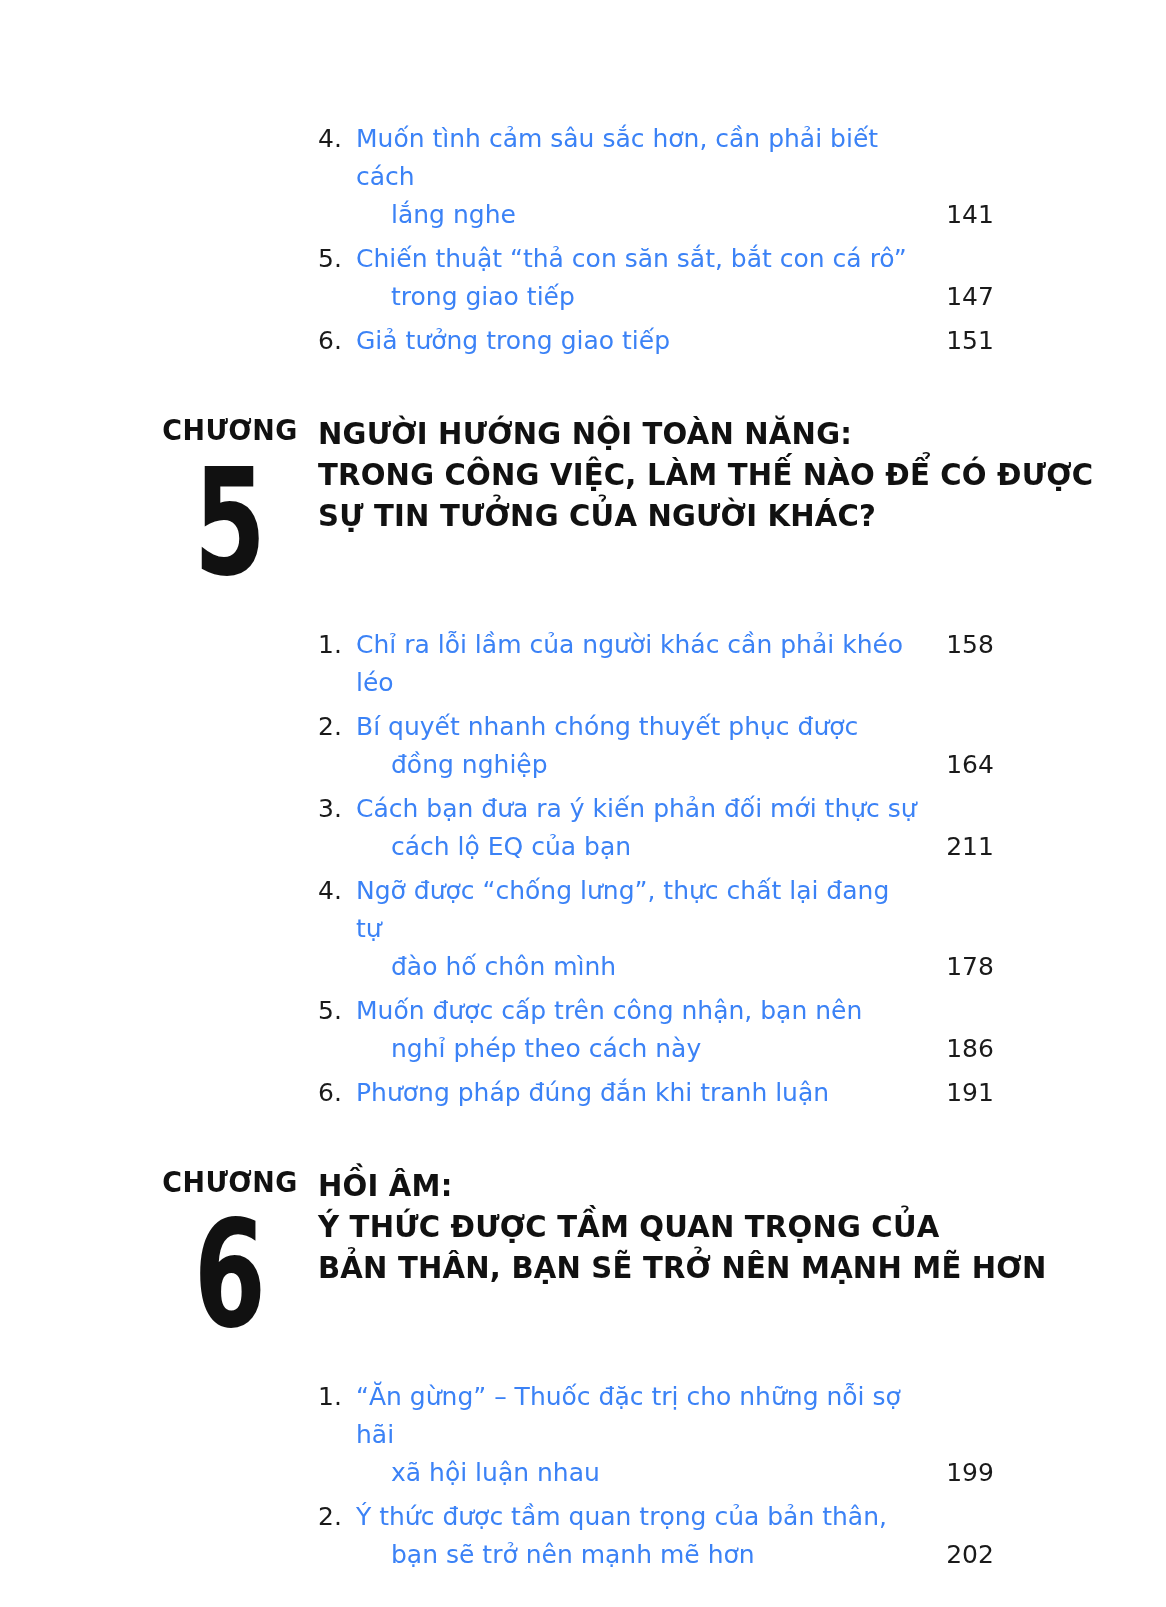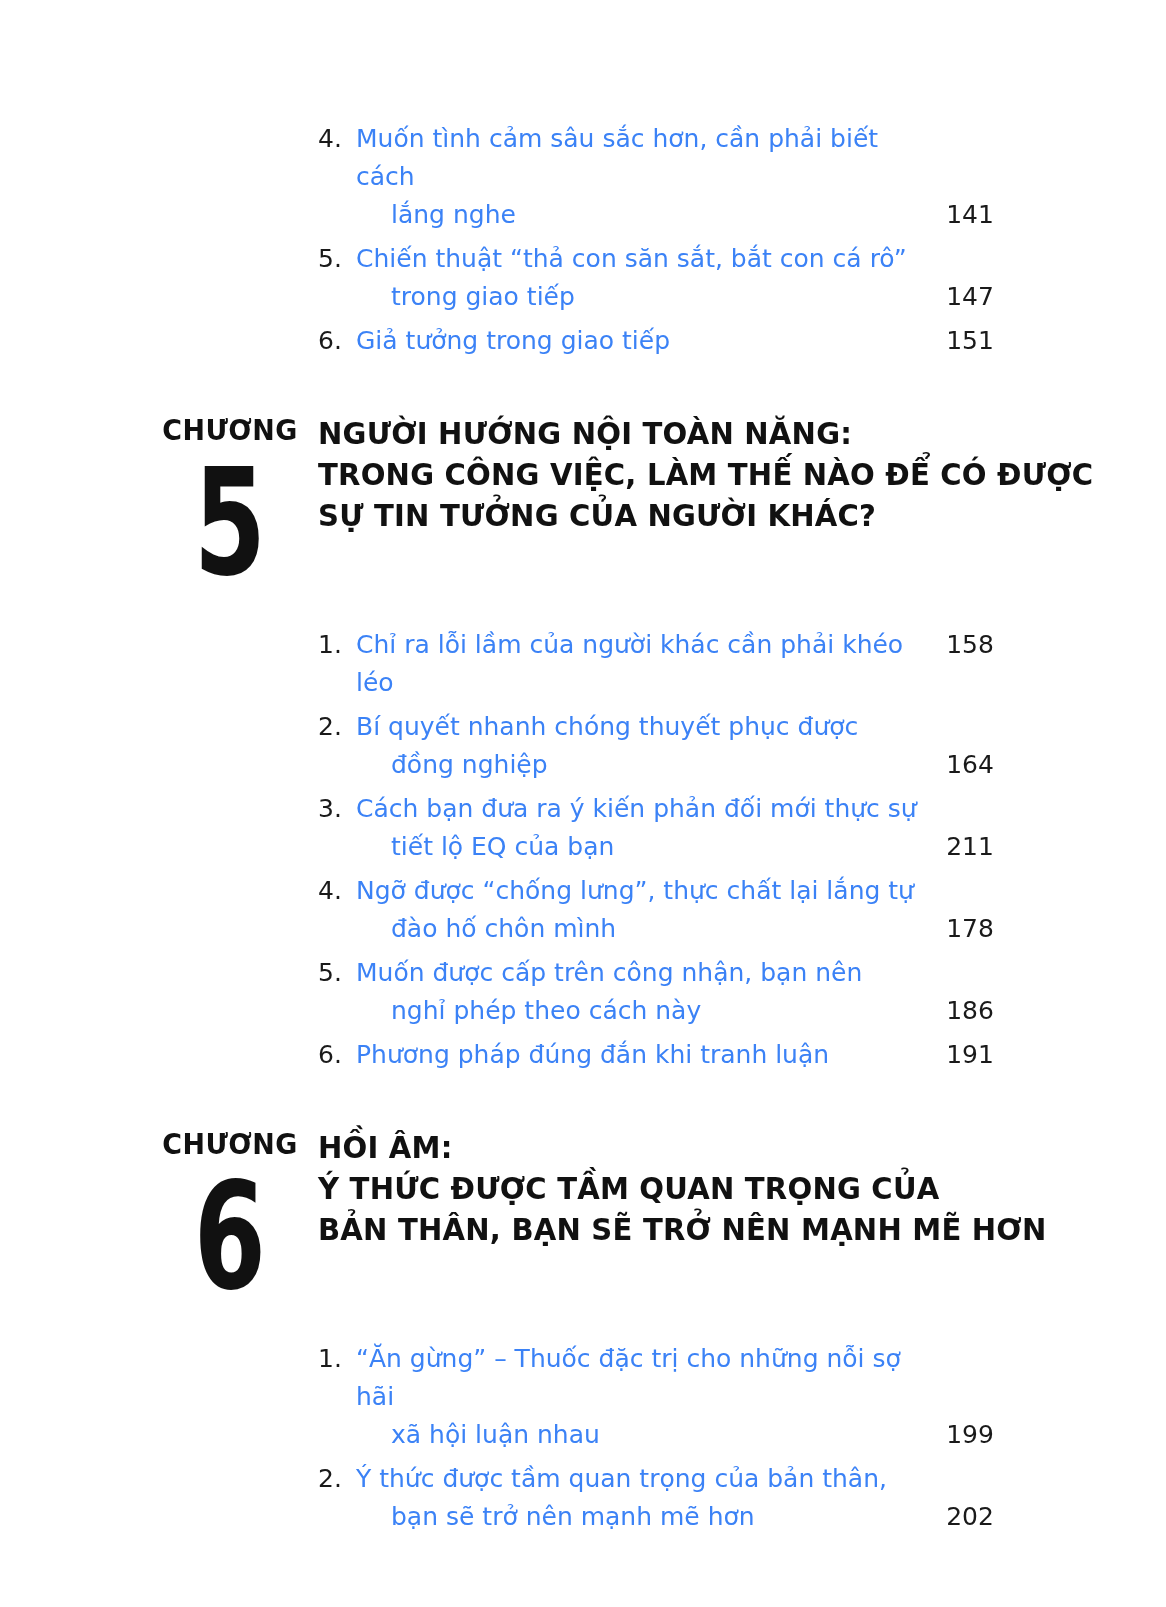--- a/index.html
+++ b/index.html
@@ -210,29 +210,29 @@
     </li>
 
     <li class="entry">
       <div class="entry-line">
         <span class="entry-num">3.</span>
         <span class="entry-text">Cách bạn đưa ra ý kiến phản đối mới thực sự</span>
         <span class="entry-page"></span>
       </div>
       <div class="entry-cont">
         <span class="spacer"></span>
-        <span class="entry-text">tiết lộ EQ của bạn</span>
+        <span class="entry-text">cách lộ EQ của bạn</span>
         <span class="entry-page">211</span>
       </div>
     </li>
 
     <li class="entry">
       <div class="entry-line">
         <span class="entry-num">4.</span>
-        <span class="entry-text">Ngỡ được “chống lưng”, thực chất lại lắng tự</span>
+        <span class="entry-text">Ngỡ được “chống lưng”, thực chất lại đang tự</span>
         <span class="entry-page"></span>
       </div>
       <div class="entry-cont">
         <span class="spacer"></span>
         <span class="entry-text">đào hố chôn mình</span>
         <span class="entry-page">178</span>
       </div>
     </li>
 
     <li class="entry">

